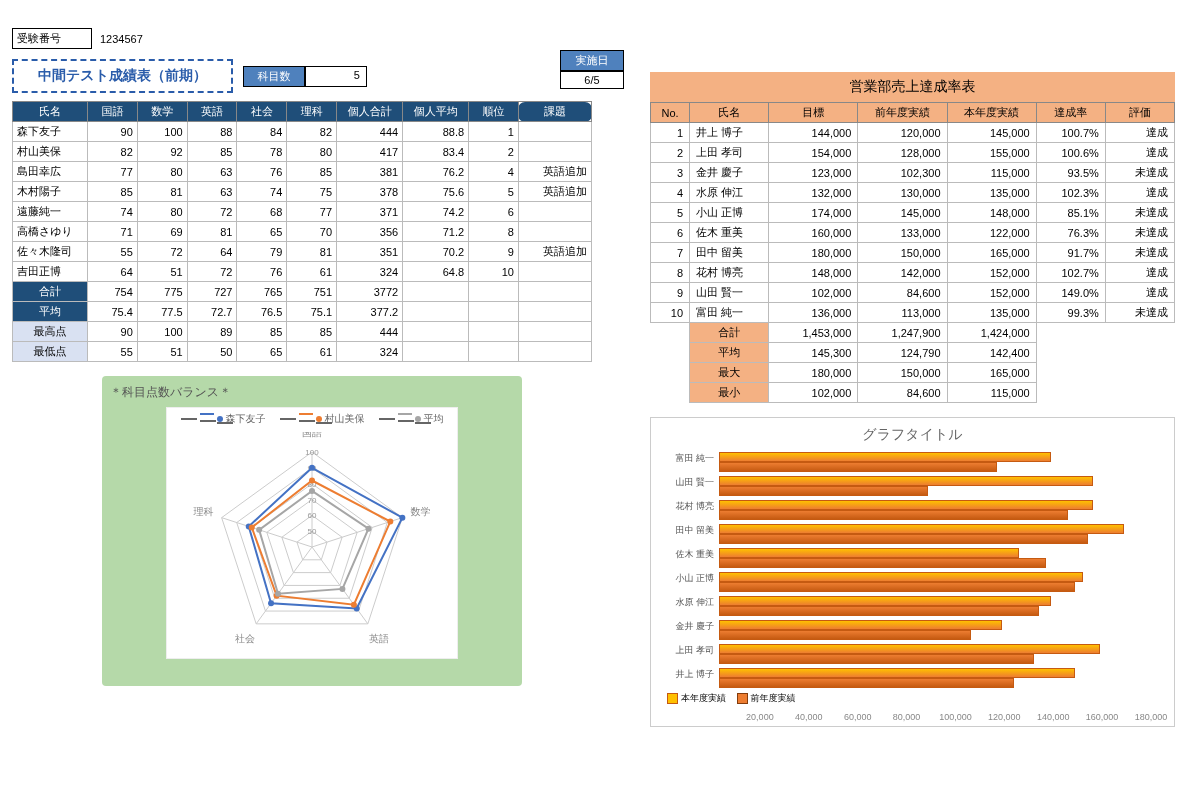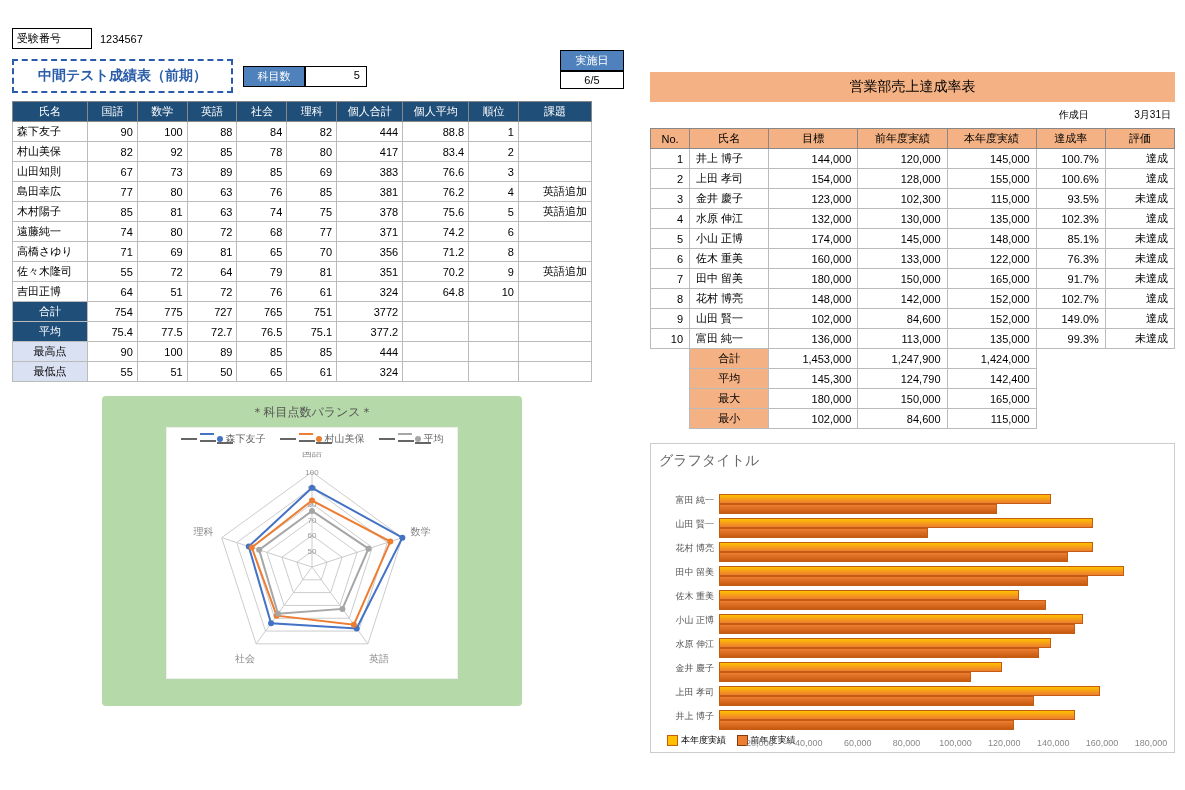--- a/index.html
+++ b/index.html
@@ -21,36 +21,36 @@
 
 
 .scores th{background:#1f4e79;color:#fff;border:1px solid #888;font-weight:normal;padding:2px 0;}
 .scores td{border:1px solid #bbb;text-align:right;padding:2px 4px;}
 .scores td.name{text-align:left;}
 .scores tr.summary td.label{background:#1f4e79;color:#fff;text-align:center;}
 .scores tr.summary2 td.label{background:#d9e1f2;text-align:center;}
 
 
 .radar-card{background:#b5d9a9;border-radius:4px;width:420px;height:310px;position:relative;padding:8px;box-sizing:border-box;}
-.radar-title{color:#555;text-align:center;font-size:12px;}
+.radar-title{color:#555;font-size:12px;}
 .radar-chart{background:#fff;border:1px solid #eee;width:290px;height:250px;margin:6px auto 0;position:relative;}
 .lg{display:flex;gap:14px;justify-content:center;font-size:10px;margin-top:4px;}
 .lg span::before{content:"";display:inline-block;width:16px;height:0;border-top:2px solid;margin-right:3px;vertical-align:middle;}
 .lg-dot::before{border-radius:0;}
 
 
 .sales-title{background:#f4b183;text-align:center;font-size:14px;padding:6px 0;}
 .sales th{background:#f4b183;border:1px solid #888;font-weight:normal;padding:2px 4px;}
 .sales td{border:1px solid #bbb;text-align:right;padding:2px 6px;}
 .sales td.name{text-align:left;}
 .sales tr.summary td.label{background:#f4b183;text-align:center;}
 
 
 .bar-card{border:1px solid #ccc;width:525px;height:310px;position:relative;padding:8px;box-sizing:border-box;}
-.bar-title{color:#666;font-size:14px;margin-bottom:22px;}
+.bar-title{text-align:center;color:#666;font-size:14px;margin-bottom:6px;}
 .bar-area{position:relative;height:240px;margin-left:60px;margin-right:10px;}
 .bar-row{position:absolute;left:0;right:0;}
 .bar-lbl{position:absolute;left:-60px;width:55px;text-align:right;font-size:9px;color:#555;top:2px;}
 .bar{position:absolute;height:8px;background:linear-gradient(#ffc000,#ed7d31);border:1px solid #c55a11;}
 .bar.b2{background:linear-gradient(#ed7d31,#c55a11);}
 .xtick{position:absolute;bottom:4px;font-size:9px;color:#888;transform:translateX(-50%);}
 .bar-legend{text-align:left;font-size:9px;margin-top:2px;}
 .sq{display:inline-block;width:9px;height:9px;margin:0 3px 0 8px;vertical-align:middle;}
 </style>
 </head>
@@ -77,21 +77,21 @@
           <tr id="score-head">
             <th style="width: 62px;">氏名</th>
             <th style="width: 42px;">国語</th>
             <th style="width: 42px;">数学</th>
             <th style="width: 42px;">英語</th>
             <th style="width: 42px;">社会</th>
             <th style="width: 42px;">理科</th>
             <th style="width: 56px;">個人合計</th>
             <th style="width: 56px;">個人平均</th>
             <th style="width: 42px;">順位</th>
-            <th style="width: 62px;">課題</th>
+            <th style="width: 62px; border-radius: 7px;">課題</th>
           </tr>
         </thead>
     <tbody id="score-body">
           <tr>
             <td class="name">森下友子</td>
             <td>90</td>
             <td>100</td>
             <td>88</td>
             <td>84</td>
             <td>82</td>
@@ -103,32 +103,20 @@
           <tr>
             <td class="name">村山美保</td>
             <td>82</td>
             <td>92</td>
             <td>85</td>
             <td>78</td>
             <td>80</td>
             <td>417</td>
             <td>83.4</td>
             <td>2</td>
-            <td></td>
-          </tr>
-          <tr>
-            <td class="name">山田知則</td>
-            <td>67</td>
-            <td>73</td>
-            <td>89</td>
-            <td>85</td>
-            <td>69</td>
-            <td>383</td>
-            <td>76.6</td>
-            <td>3</td>
             <td></td>
           </tr>
           <tr>
             <td class="name">島田幸広</td>
             <td>77</td>
             <td>80</td>
             <td>63</td>
             <td>76</td>
             <td>85</td>
             <td>381</td>
@@ -301,25 +289,20 @@
   </div>
 </div>
 
 <div style="position:absolute;left:560px;top:50px;">
   <div class="mini head" style="width:50px;">実施日</div>
   <div class="mini" style="width:50px;">6/5</div>
 </div>
 
 <div style="position:absolute;left:650px;top:72px;width:525px;">
   <div class="sales-title">営業部売上達成率表</div>
-  <div style="text-align:right;font-size:10px;margin:6px 4px;">
-    <span>作成日</span>
-    <span style="display:inline-block;width:40px;"></span>
-    <span>3月31日</span>
-  </div>
   <table class="sales" style="width:100%;">
     <thead>
           <tr id="sales-head">
             <th style="width: 30px;">No.</th>
             <th style="width: 70px;">氏名</th>
             <th style="width: 80px;">目標</th>
             <th style="width: 80px;">前年度実績</th>
             <th style="width: 80px;">本年度実績</th>
             <th style="width: 60px;">達成率</th>
             <th style="width: 60px;">評価</th>

